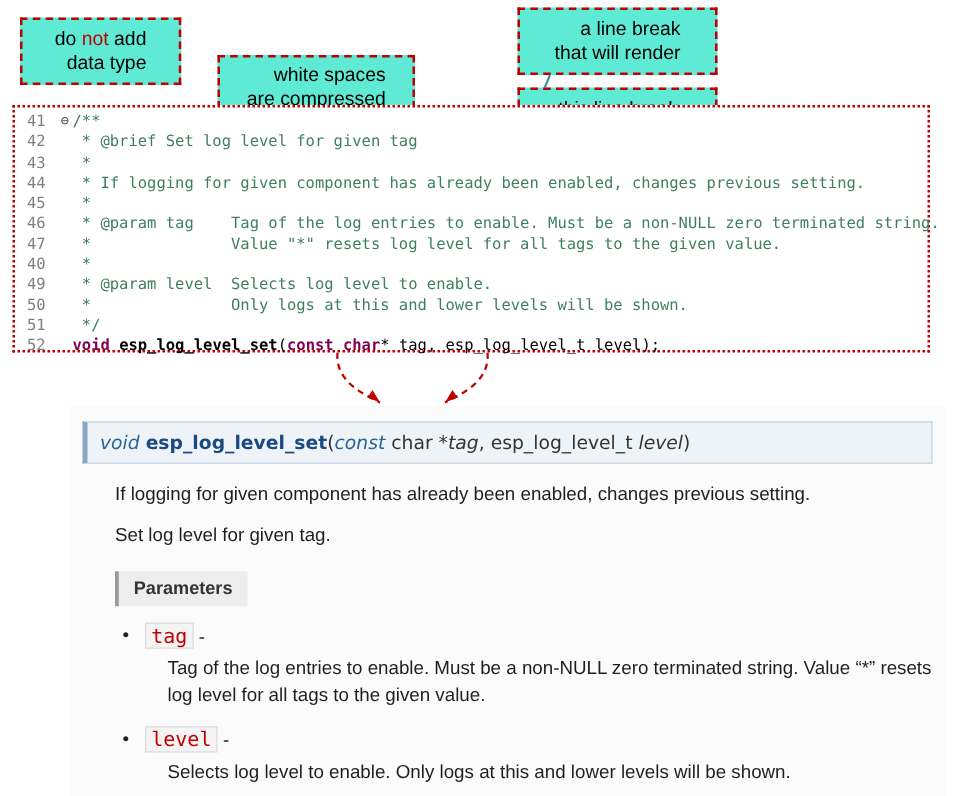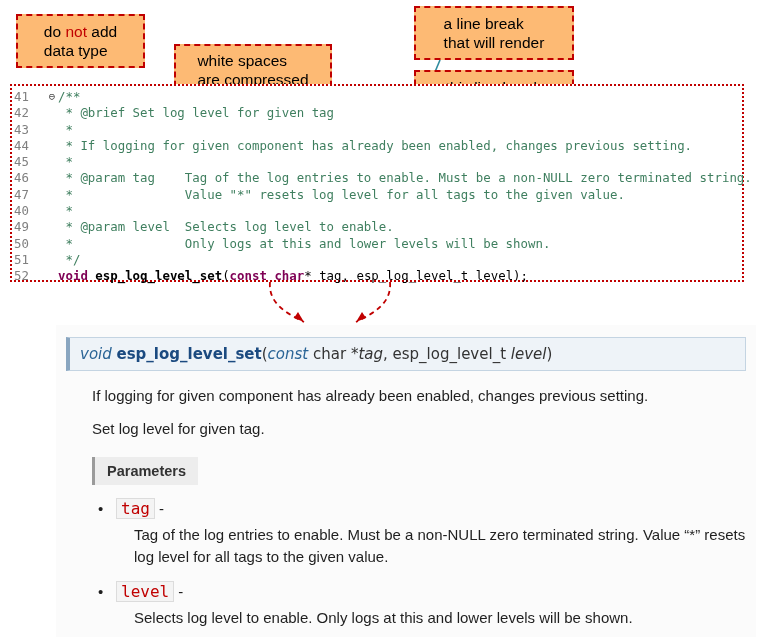--- a/index.html
+++ b/index.html
@@ -12,25 +12,25 @@
     background: #ffffff;
     font-family: "Liberation Sans", sans-serif;
     position: relative;
     overflow: hidden;
   }
 
   
   .callout {
     position: absolute;
     border: 2px dashed #c00000;
-    background: #fdba74;
+    background: #5eead4;
     color: #000000;
     font-size: 15.5px;
     line-height: 1.25;
-    text-align: left;
+    text-align: right;
     padding: 6px 8px;
     box-sizing: border-box;
   }
   .callout .hl {
     color: #c00000;
   }
   #callout-datatype {
     left: 16px;
     top: 14px;
     width: 129px;
@@ -89,21 +89,21 @@
     line-height: 16.3px;
   }
   .code-line {
     display: flex;
     white-space: pre;
     height: 16.3px;
   }
   .gutter {
     width: 30px;
     min-width: 30px;
-    text-align: left;
+    text-align: center;
     color: #808080;
     padding-right: 2px;
     user-select: none;
   }
   .foldmark {
     width: 12px;
     min-width: 12px;
     text-align: center;
     color: #4a4a4a;
     font-size: 11px;

